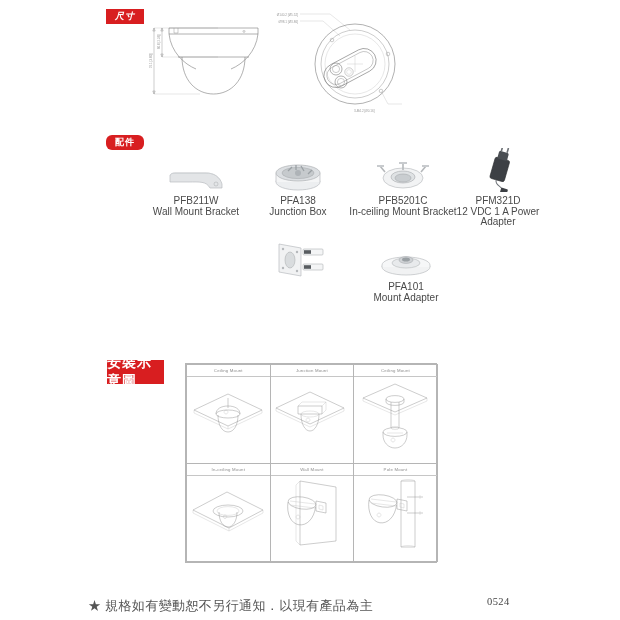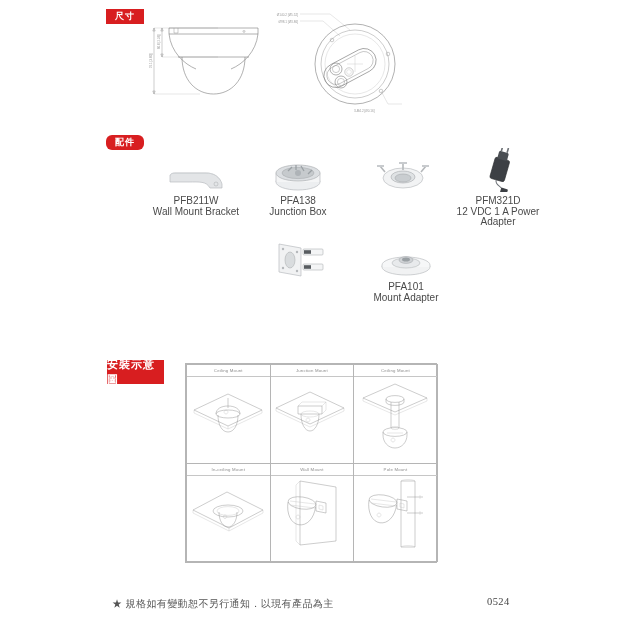--- a/index.html
+++ b/index.html
@@ -10,23 +10,23 @@
   }
   .page{position:relative;width:620px;height:620px;}
 
   
   .red-tag{
     position:absolute;background:#d81e20;color:#fff;
     font-family:"DejaVu Sans","Liberation Sans",sans-serif;
     font-weight:700;letter-spacing:1px;
     display:flex;align-items:center;justify-content:center;
   }
-  #tag-dimension{left:106px;top:9px;width:38px;height:15px;font-size:9px;}
+  #tag-dimension{left:106px;top:9px;width:38px;height:15px;font-size:9px;font-style:italic;}
   #tag-accessory{left:106px;top:135px;width:38px;height:15px;font-size:9px;border-radius:6px;}
-  #tag-install{left:107px;top:360px;width:57px;height:24px;font-size:11px;}
+  #tag-install{left:107px;top:360px;width:57px;height:24px;font-size:14px;}
 
   
   #dimension-figure{position:absolute;left:140px;top:6px;width:330px;height:112px;}
   #dimension-figure svg{display:block;}
   .dim-txt{font-family:"Liberation Sans",sans-serif;font-size:3.1px;fill:#9a9a9a;}
   .dim-txt-v{font-family:"Liberation Sans",sans-serif;font-size:3.1px;fill:#9a9a9a;}
   .ln{fill:none;stroke:#8f8f8f;stroke-width:.45;}
   .ln-d{fill:none;stroke:#b9b9b9;stroke-width:.35;}
   .ln-t{fill:none;stroke:#6f6f6f;stroke-width:.55;}
 
@@ -52,22 +52,22 @@
   #install-table table{border-collapse:collapse;width:250px;height:198px;}
   #install-table td{border:1px solid #b5b5b5;padding:0;vertical-align:top;}
   .cell{width:82.6px;height:88px;position:relative;}
   .cell-hd{font-size:4.3px;color:#8d8d8d;text-align:center;height:11px;
            line-height:11px;border-bottom:1px solid #c6c6c6;
            font-family:"Liberation Sans",sans-serif;letter-spacing:.2px;}
   .cell-art{height:77px;display:flex;align-items:center;justify-content:center;}
   .cell-art svg{display:block;}
 
   
-  #footer-note{position:absolute;left:112px;top:597px;font-size:10px;
-               color:#555;font-family:Liberation Sans, sans-serif;letter-spacing:.4px;}
+  #footer-note{position:absolute;left:88px;top:597px;font-size:13px;
+               color:#555;font-family:Liberation Serif, serif;letter-spacing:.4px;}
   #page-number{position:absolute;left:487px;top:596px;font-size:10.5px;color:#444;
                font-family:Liberation Serif, serif;letter-spacing:.4px;text-align:right;}
 </style>
 </head>
 <body>
 
 <div class="page">
 
   <div class="red-tag" id="tag-dimension">尺寸</div>
 
@@ -177,20 +177,24 @@
 
   <div class="acc" id="acc-2">
     <div class="pic">
       <svg width="56" height="34" viewBox="0 0 56 34">
         <ellipse cx="28" cy="20" rx="20" ry="10" fill="#f2f3f4" stroke="#bcbfc2" stroke-width=".7"></ellipse>
         <ellipse cx="28" cy="19" rx="12" ry="6" fill="#dfe2e4" stroke="#b0b3b6" stroke-width=".7"></ellipse>
         <ellipse cx="28" cy="20" rx="8" ry="4" fill="#c9cdd0" stroke="#a6aaad" stroke-width=".6"></ellipse>
         <path d="M10 14 L5 8 M46 14 L51 8 M28 12 L28 5" stroke="#b5b8bb" stroke-width="1.6" fill="none"></path>
         <path d="M2 8 L9 8 M47 8 L54 8 M24 5 L32 5" stroke="#c8cbce" stroke-width="1.8" fill="none"></path>
       </svg>
+    </div>
+    <div class="cap">
+      <span class="code">PFB5201C</span>
+      <span class="nm">In-ceiling Mount Bracket</span>
     </div>
   </div>
 
   <div class="acc" id="acc-3">
     <div class="pic">
       <svg width="46" height="44" viewBox="0 0 46 44">
         <g transform="rotate(16 23 22)">
           <rect x="17" y="10" width="15" height="22" rx="2" fill="#3d4045" stroke="#2a2c30" stroke-width=".6"></rect>
           <rect x="19" y="3" width="10" height="8" rx="1.5" fill="#4a4e53"></rect>
           <path d="M21 3 L21 -2 M27 3 L27 -2" stroke="#6c7075" stroke-width="1.6"></path>

